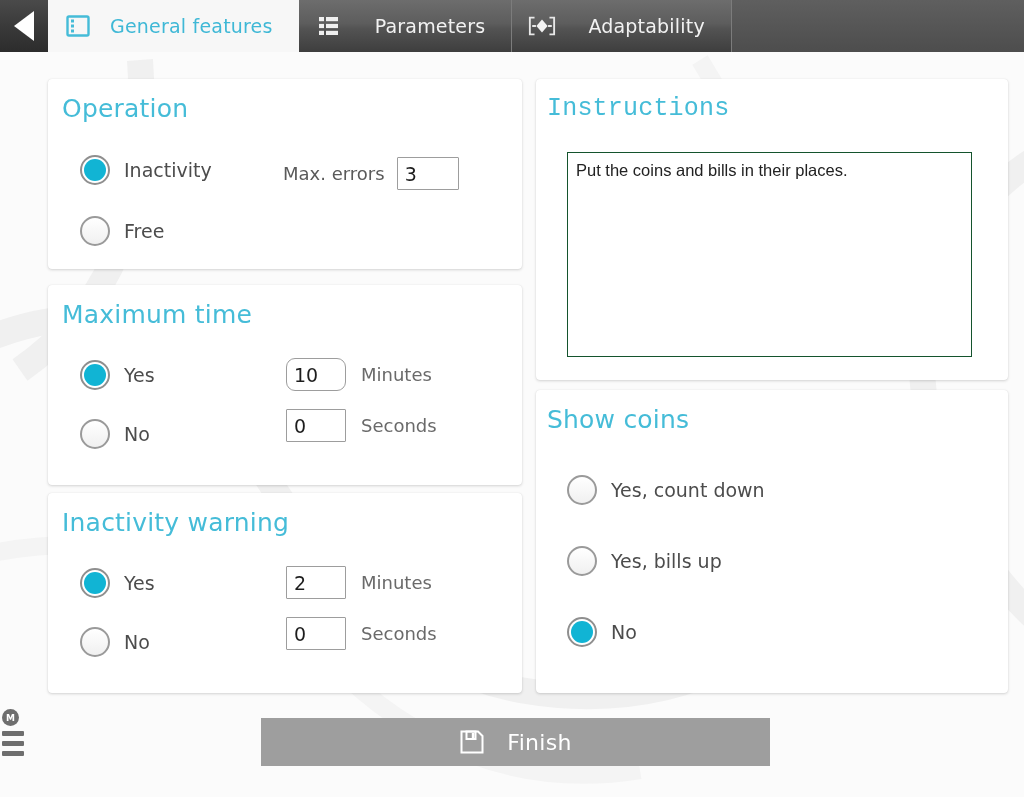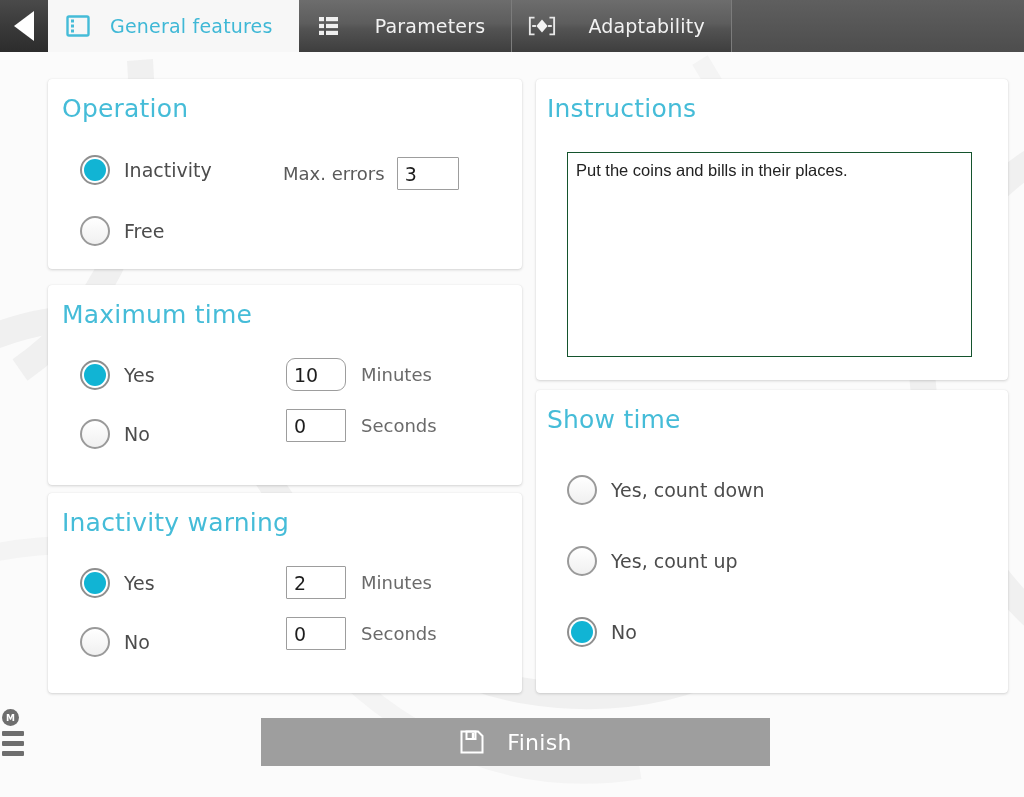--- a/index.html
+++ b/index.html
@@ -282,35 +282,35 @@
         <span class="radio"></span>
         <span class="radio-label">No</span>
       </div>
       <div style="position:absolute; left:238px; top:124px; display:flex; align-items:center; gap:15px;">
         <input class="field" type="text" style="width: 60px; height: 33px;" value="0">
         <span class="unit-label">Seconds</span>
       </div>
     </div>
 
     <div class="card" style="left:524px; top:27px; width:472px; height:301px;">
-      <div class="card-title" style="position:absolute; left:11px; top:15px;">Instructions</div>
+      <div class="card-title" style="position:absolute; left:11px; top:15px;font-family:Liberation Mono, monospace;">Instructions</div>
       <textarea class="instr-box" style="position: absolute; left: 31px; top: 73px;" placeholder="">Put the coins and bills in their places.</textarea>
     </div>
 
     <div class="card" style="left:524px; top:338px; width:472px; height:303px;">
-      <div class="card-title" style="position:absolute; left:11px; top:15px;">Show time</div>
+      <div class="card-title" style="position:absolute; left:11px; top:15px;">Show coins</div>
 
       <div class="radio-row" style="position:absolute; left:31px; top:85px;justify-content:center;">
         <span class="radio"></span>
         <span class="radio-label">Yes, count down</span>
       </div>
 
       <div class="radio-row" style="position:absolute; left:31px; top:156px;">
         <span class="radio"></span>
-        <span class="radio-label">Yes, count up</span>
+        <span class="radio-label">Yes, bills up</span>
       </div>
 
       <div class="radio-row" style="position:absolute; left:31px; top:227px;">
         <span class="radio checked"></span>
         <span class="radio-label">No</span>
       </div>
     </div>
 
   </div>
 

